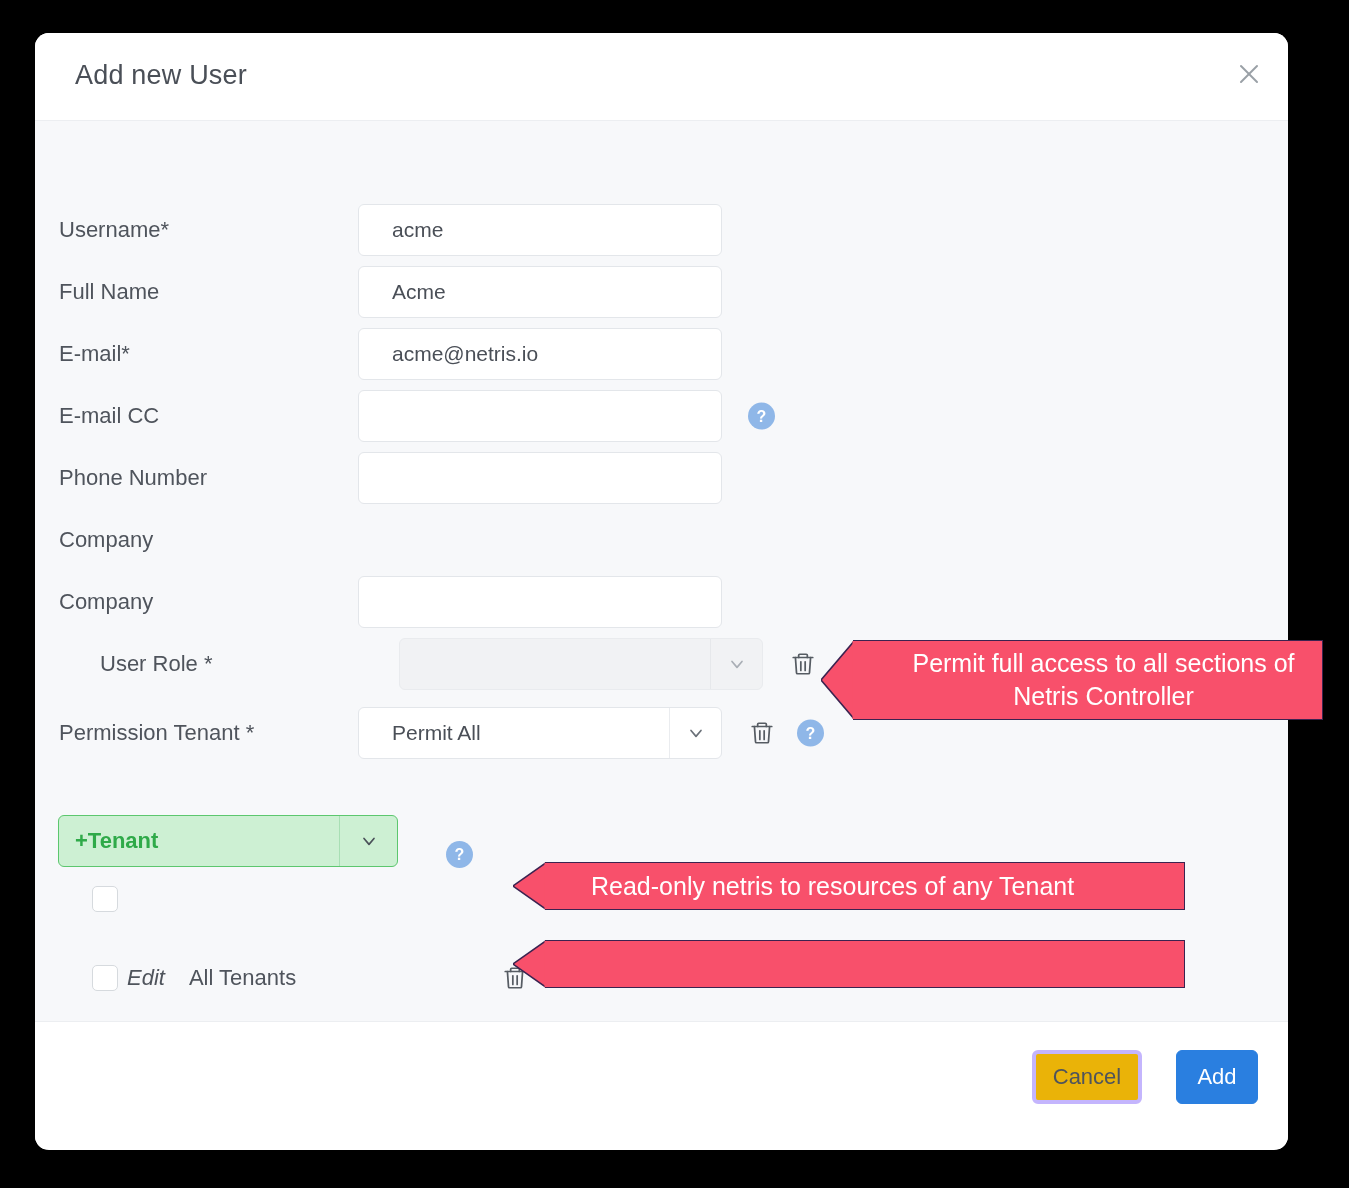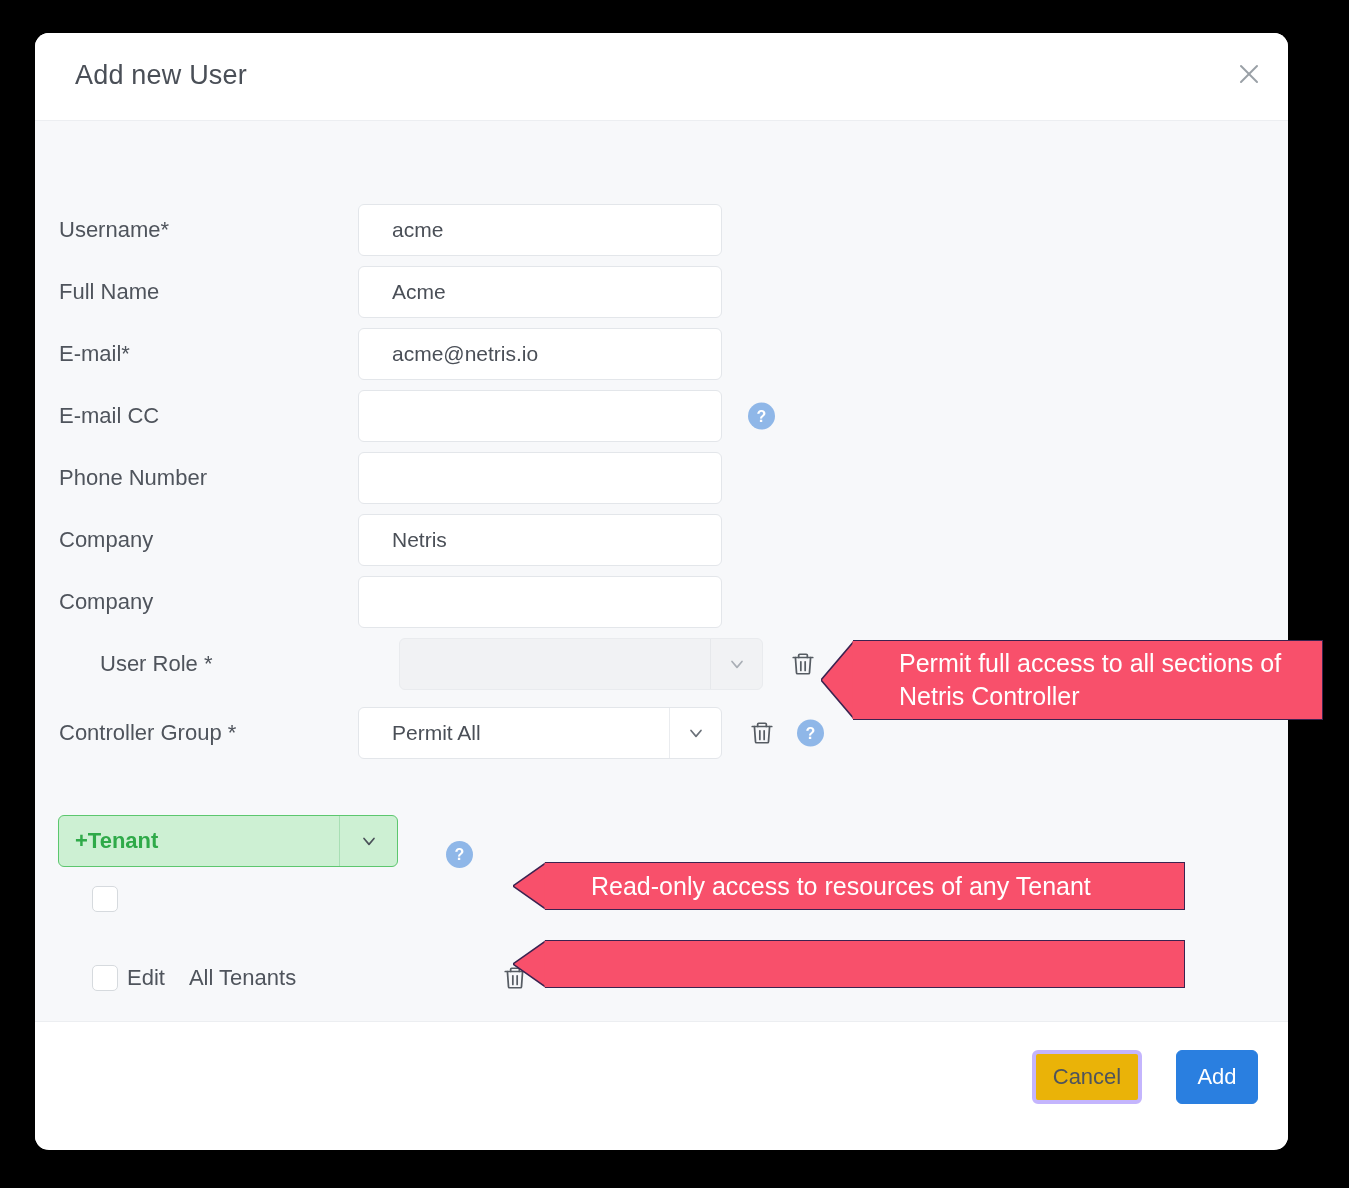--- a/index.html
+++ b/index.html
@@ -225,39 +225,41 @@
     width: 100%;
     height: 40px;
     display: flex;
     align-items: center;
   }
   .perm-row .cb { margin-left: 57px; }
   .perm-row .edit-label {
     margin-left: 9px;
     font-size: 22px;
     color: #4f545c;
+    font-style: italic;
   }
   .perm-row .name-label {
     margin-left: 24px;
     font-size: 22px;
     color: #4f545c;
   }
 
   
   .callout {
     position: absolute;
     background: #f8506b;
     border: 1px solid #3b2350;
     color: #ffffff;
     font-size: 25px;
     line-height: 33px;
     box-sizing: border-box;
     display: flex;
     align-items: center;
     z-index: 40;
+    text-align: center;
   }
   .callout .ctext {
     padding-left: 45px;
     padding-right: 14px;
   }
   .callout .arrow {
     position: absolute;
     left: -33px;
     top: -1px;
     bottom: -1px;
@@ -343,23 +345,20 @@
 
       <div class="row" style="top:326px;">
         <div class="row-label">Phone Number</div>
         <div class="field">
           <div class="field-text"></div>
         </div>
       </div>
 
       <div class="row" style="top:388px;">
         <div class="row-label">Company</div>
-        <div class="field">
-          <div class="field-text">Netris</div>
-        </div>
       </div>
 
       <div class="row" style="top:450px;">
         <div class="row-label">Company</div>
         <div class="field">
           <div class="field-text"></div>
         </div>
       </div>
 
       <div class="row" style="top:512px;margin-left:41px;">
@@ -378,21 +377,21 @@
             <path d="M8 6V4a1 1 0 0 1 1-1h6a1 1 0 0 1 1 1v2"></path>
             <path d="M5 6l1 14a1 1 0 0 0 1 1h10a1 1 0 0 0 1-1l1-14"></path>
             <line x1="10" y1="10" x2="10" y2="18"></line>
             <line x1="14" y1="10" x2="14" y2="18"></line>
           </svg>
         </div>
         <div class="help-icon" style="left:762px;">?</div>
       </div>
 
       <div class="row" style="top:581px;">
-        <div class="row-label">Controller Group *</div>
+        <div class="row-label">Permission Tenant *</div>
         <div class="field select">
           <div class="field-text">Permit All</div>
           <div class="caret">
             <svg width="20" height="20" viewBox="0 0 24 24" fill="none" stroke="#6a7078" stroke-width="2" stroke-linecap="round" stroke-linejoin="round">
               <polyline points="6 9 12 16 18 9"></polyline>
             </svg>
           </div>
         </div>
         <div class="trash-btn" style="left:712px;">
           <svg width="26" height="28" viewBox="0 0 24 24" fill="none" stroke="#565c63" stroke-width="1.6" stroke-linecap="round" stroke-linejoin="round">
@@ -473,21 +472,21 @@
     <div class="ctext">Permit full access to all sections of Netris Controller</div>
   </div>
 
   <div class="callout" style="left:545px; top:862px; width:640px; height:48px;">
     <div class="arrow">
       <svg viewBox="0 0 34 50" preserveAspectRatio="none">
         <polygon points="34,0 34,50 0,25" fill="#f8506b" stroke="#3b2350" stroke-width="1.6"></polygon>
         <line x1="33" y1="1" x2="33" y2="49" stroke="#f8506b" stroke-width="3"></line>
       </svg>
     </div>
-    <div class="ctext">Read-only access to resources of any Tenant</div>
+    <div class="ctext">Read-only netris to resources of any Tenant</div>
   </div>
 
   <div class="callout" style="left:545px; top:940px; width:640px; height:48px;">
     <div class="arrow">
       <svg viewBox="0 0 34 50" preserveAspectRatio="none">
         <polygon points="34,0 34,50 0,25" fill="#f8506b" stroke="#3b2350" stroke-width="1.6"></polygon>
         <line x1="33" y1="1" x2="33" y2="49" stroke="#f8506b" stroke-width="3"></line>
       </svg>
     </div>
   </div>

